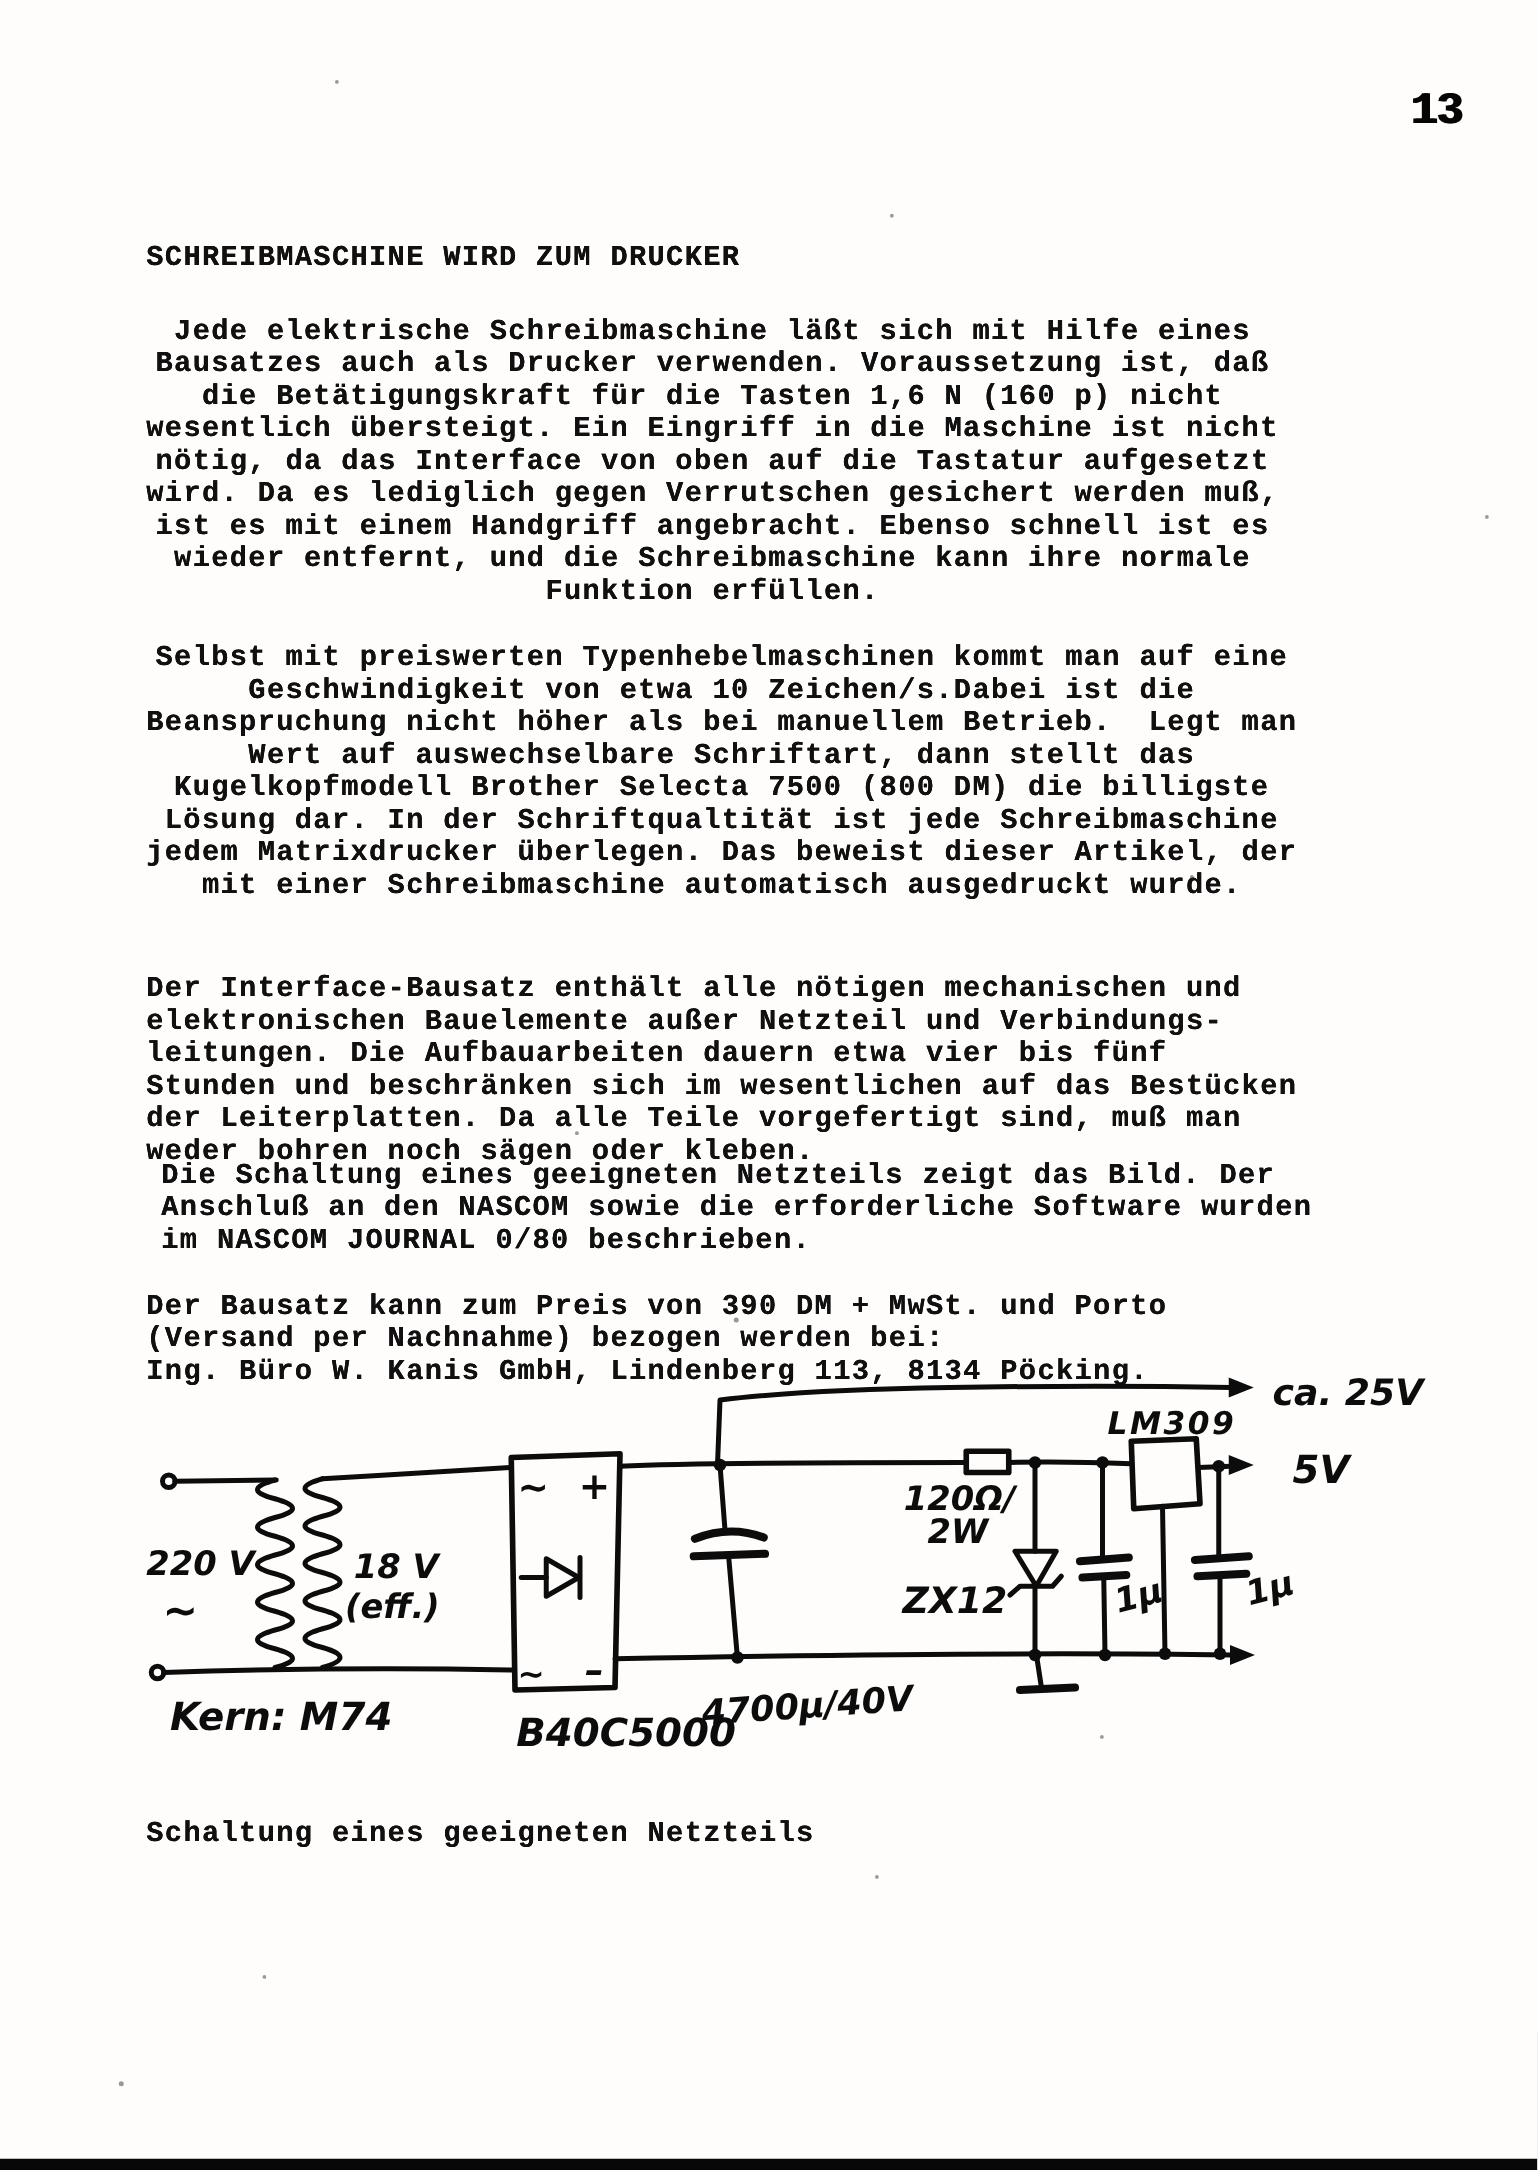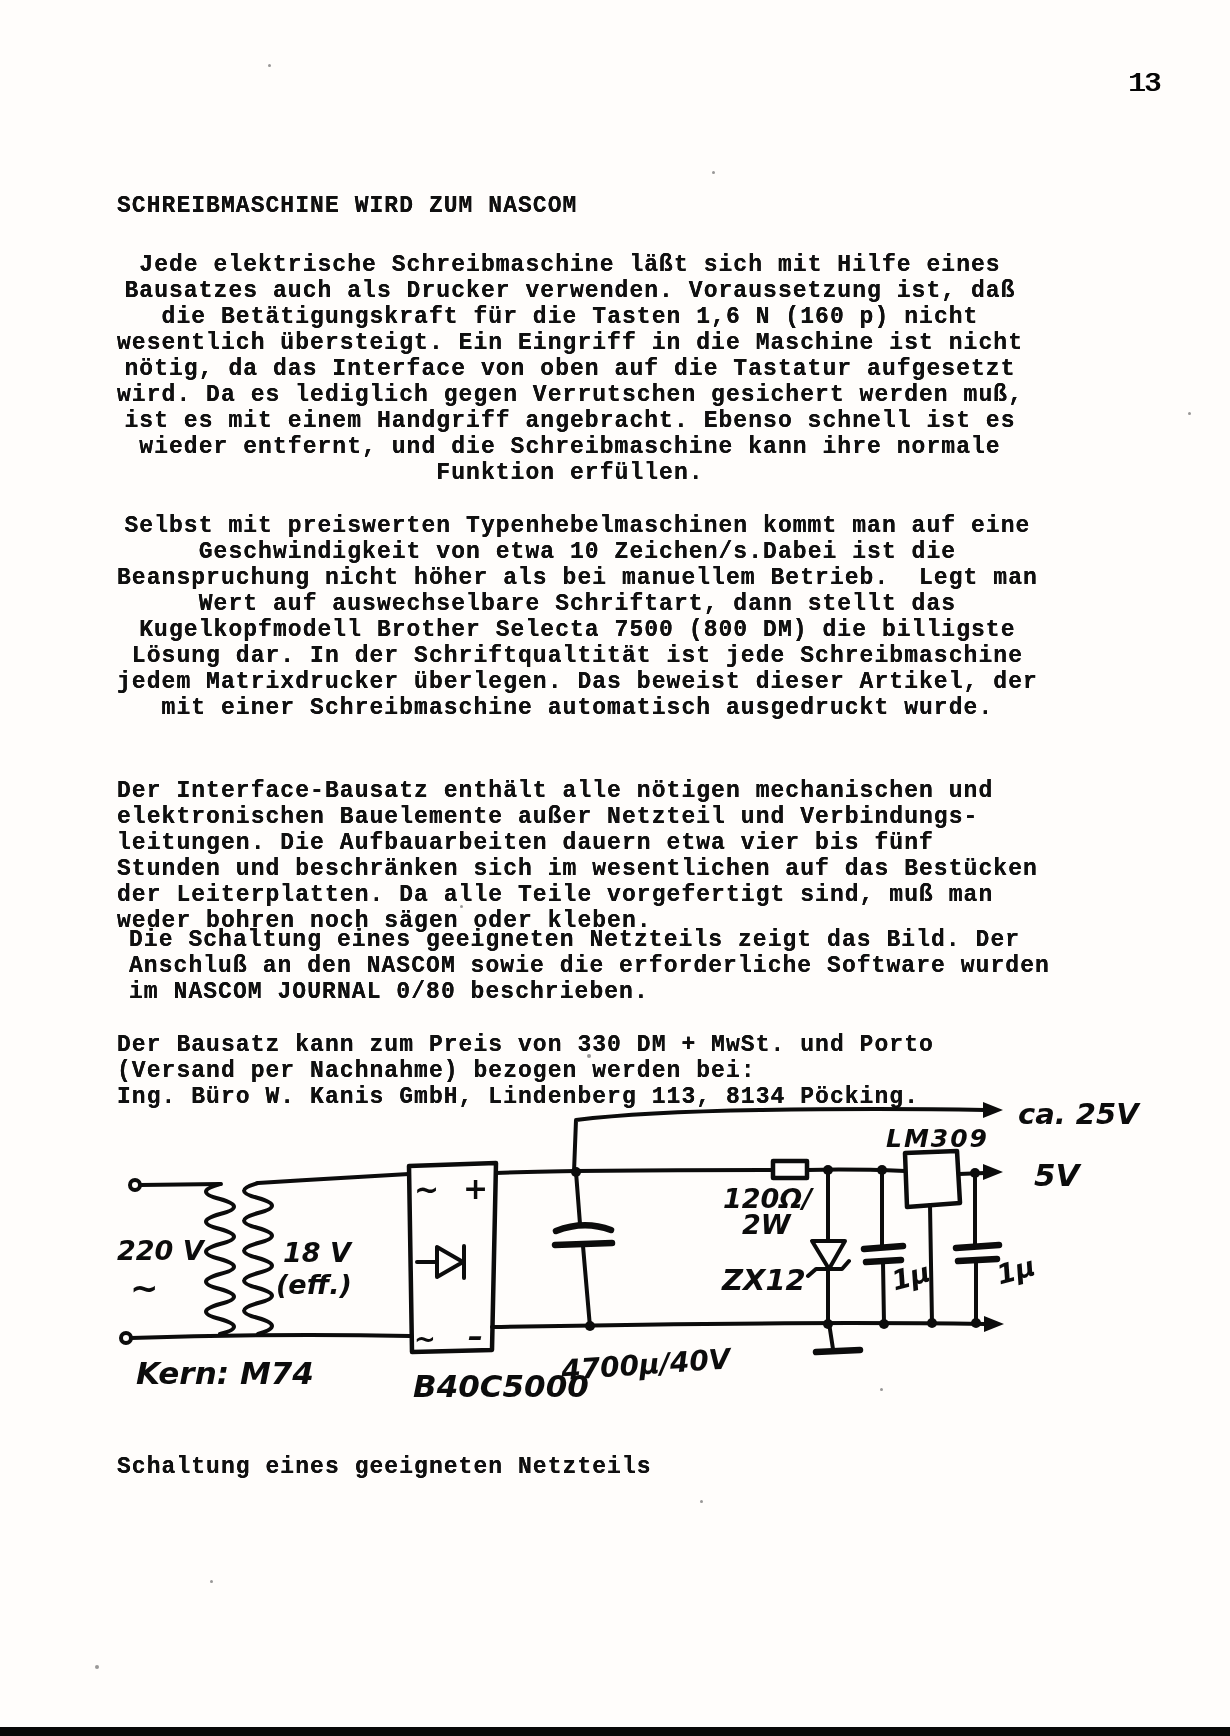--- a/index.html
+++ b/index.html
@@ -19,22 +19,22 @@
     line-height:26px;
     letter-spacing:1.05px;
     white-space:pre;
     color:#101010;
     text-shadow:0 0 .5px #000;
   }
   #page-number{
     position:absolute;
     left:1128px;top:68px;
     font-family:"Liberation Mono",monospace;
-    font-weight:400;
-    font-size:28px;
+    font-weight:700;
+    font-size:36px;
     letter-spacing:-1px;
     color:#050505;
     text-shadow:1.5px 0 0 #050505;
   }
   #schematic{position:absolute;left:0;top:1090px;width:1230px;height:330px;}
   .wire{stroke:#0c0c0c;stroke-width:4;fill:none;stroke-linecap:round;stroke-linejoin:round;}
   .thick{stroke-width:6.5;}
   .boxline{stroke:#0c0c0c;stroke-width:4.5;fill:none;stroke-linejoin:round;}
   .dot{fill:#0c0c0c;}
   .hand{
@@ -46,21 +46,21 @@
   .speckle{position:absolute;background:#454545;border-radius:50%;opacity:.55;}
   #bottom-bar{position:absolute;left:0;bottom:0;width:100%;height:9px;background:#080808;}
 </style>
 </head>
 <body>
 
 <div id="page">
 
   <div id="page-number">13</div>
 
-  <div class="typewriter" style="left:117px;top:193px;">SCHREIBMASCHINE WIRD ZUM NASCOM</div>
+  <div class="typewriter" style="left:117px;top:193px;">SCHREIBMASCHINE WIRD ZUM DRUCKER</div>
 
   <div class="typewriter" style="left:117px;top:252px;text-align:center;">Jede elektrische Schreibmaschine läßt sich mit Hilfe eines
 Bausatzes auch als Drucker verwenden. Voraussetzung ist, daß
 die Betätigungskraft für die Tasten 1,6 N (160 p) nicht
 wesentlich übersteigt. Ein Eingriff in die Maschine ist nicht
 nötig, da das Interface von oben auf die Tastatur aufgesetzt
 wird. Da es lediglich gegen Verrutschen gesichert werden muß,
 ist es mit einem Handgriff angebracht. Ebenso schnell ist es
 wieder entfernt, und die Schreibmaschine kann ihre normale
 Funktion erfüllen.</div>
@@ -74,21 +74,21 @@
 mit einer Schreibmaschine automatisch ausgedruckt wurde.</div>
   <div class="typewriter" style="left:117px;top:778px;">Der Interface-Bausatz enthält alle nötigen mechanischen und
 elektronischen Bauelemente außer Netzteil und Verbindungs-
 leitungen. Die Aufbauarbeiten dauern etwa vier bis fünf
 Stunden und beschränken sich im wesentlichen auf das Bestücken
 der Leiterplatten. Da alle Teile vorgefertigt sind, muß man
 weder bohren noch sägen oder kleben.</div>
   <div class="typewriter" style="left:117px;top:927px;margin-left:12px;">Die Schaltung eines geeigneten Netzteils zeigt das Bild. Der
 Anschluß an den NASCOM sowie die erforderliche Software wurden
 im NASCOM JOURNAL 0/80 beschrieben.</div>
-  <div class="typewriter" style="left:117px;top:1032px;">Der Bausatz kann zum Preis von 330 DM + MwSt. und Porto
+  <div class="typewriter" style="left:117px;top:1032px;">Der Bausatz kann zum Preis von 390 DM + MwSt. und Porto
 (Versand per Nachnahme) bezogen werden bei:
 Ing. Büro W. Kanis GmbH, Lindenberg 113, 8134 Pöcking.</div>
 
   <svg id="schematic" viewBox="0 1090 1230 330">
 
     <g>
       <circle cx="135" cy="1185" r="5" class="wire" fill="#fffdfb"></circle>
       <path class="wire" d="M140,1185 L221,1184"></path>
     </g>
     <g>

